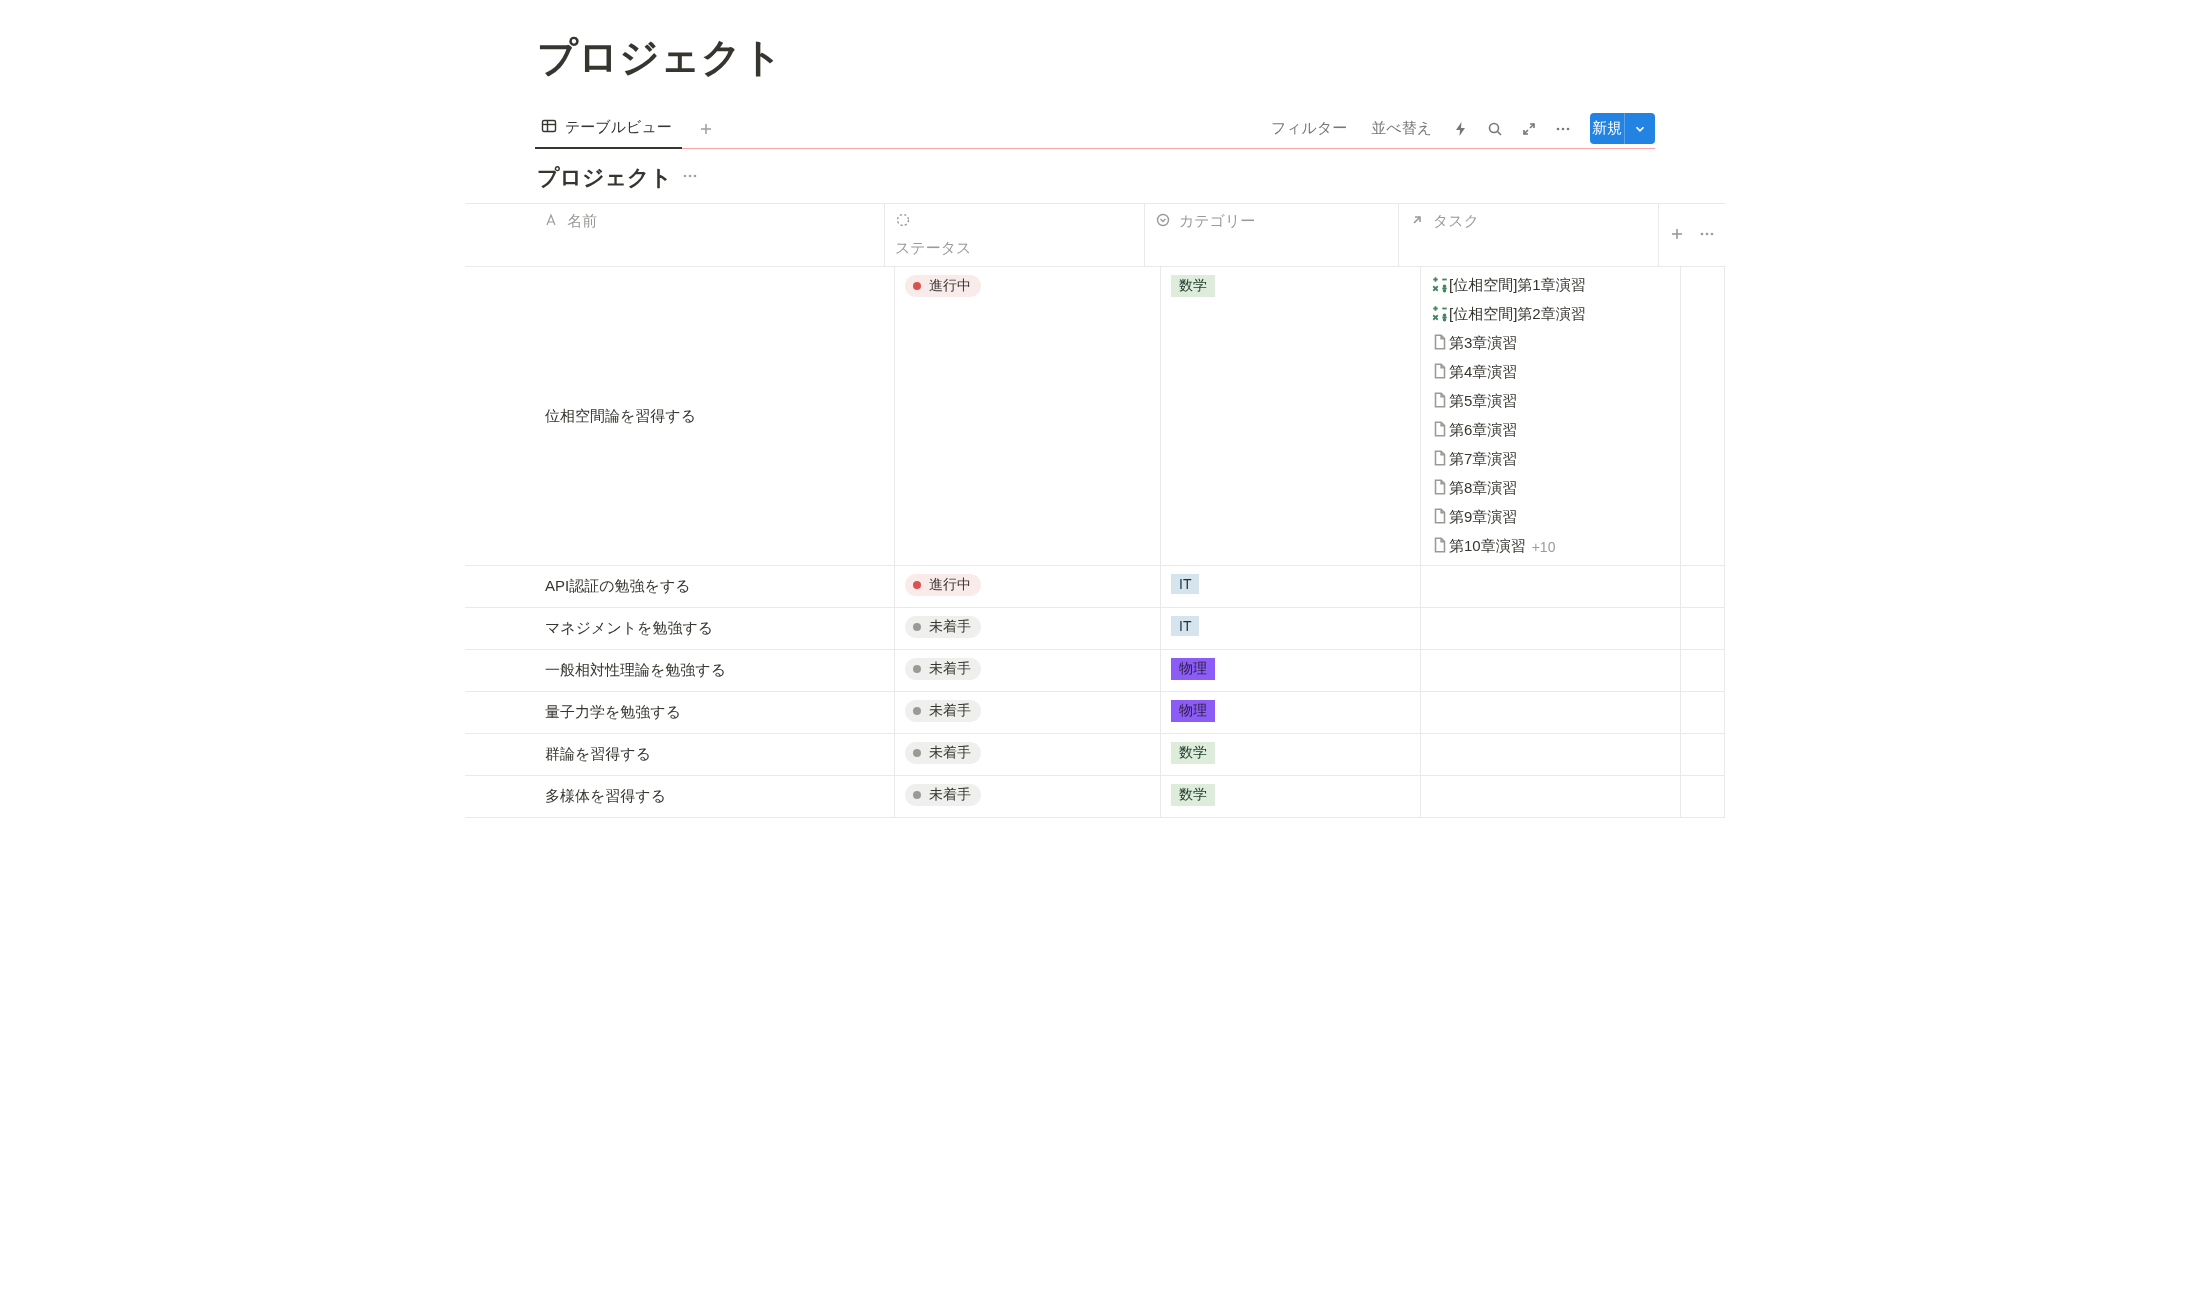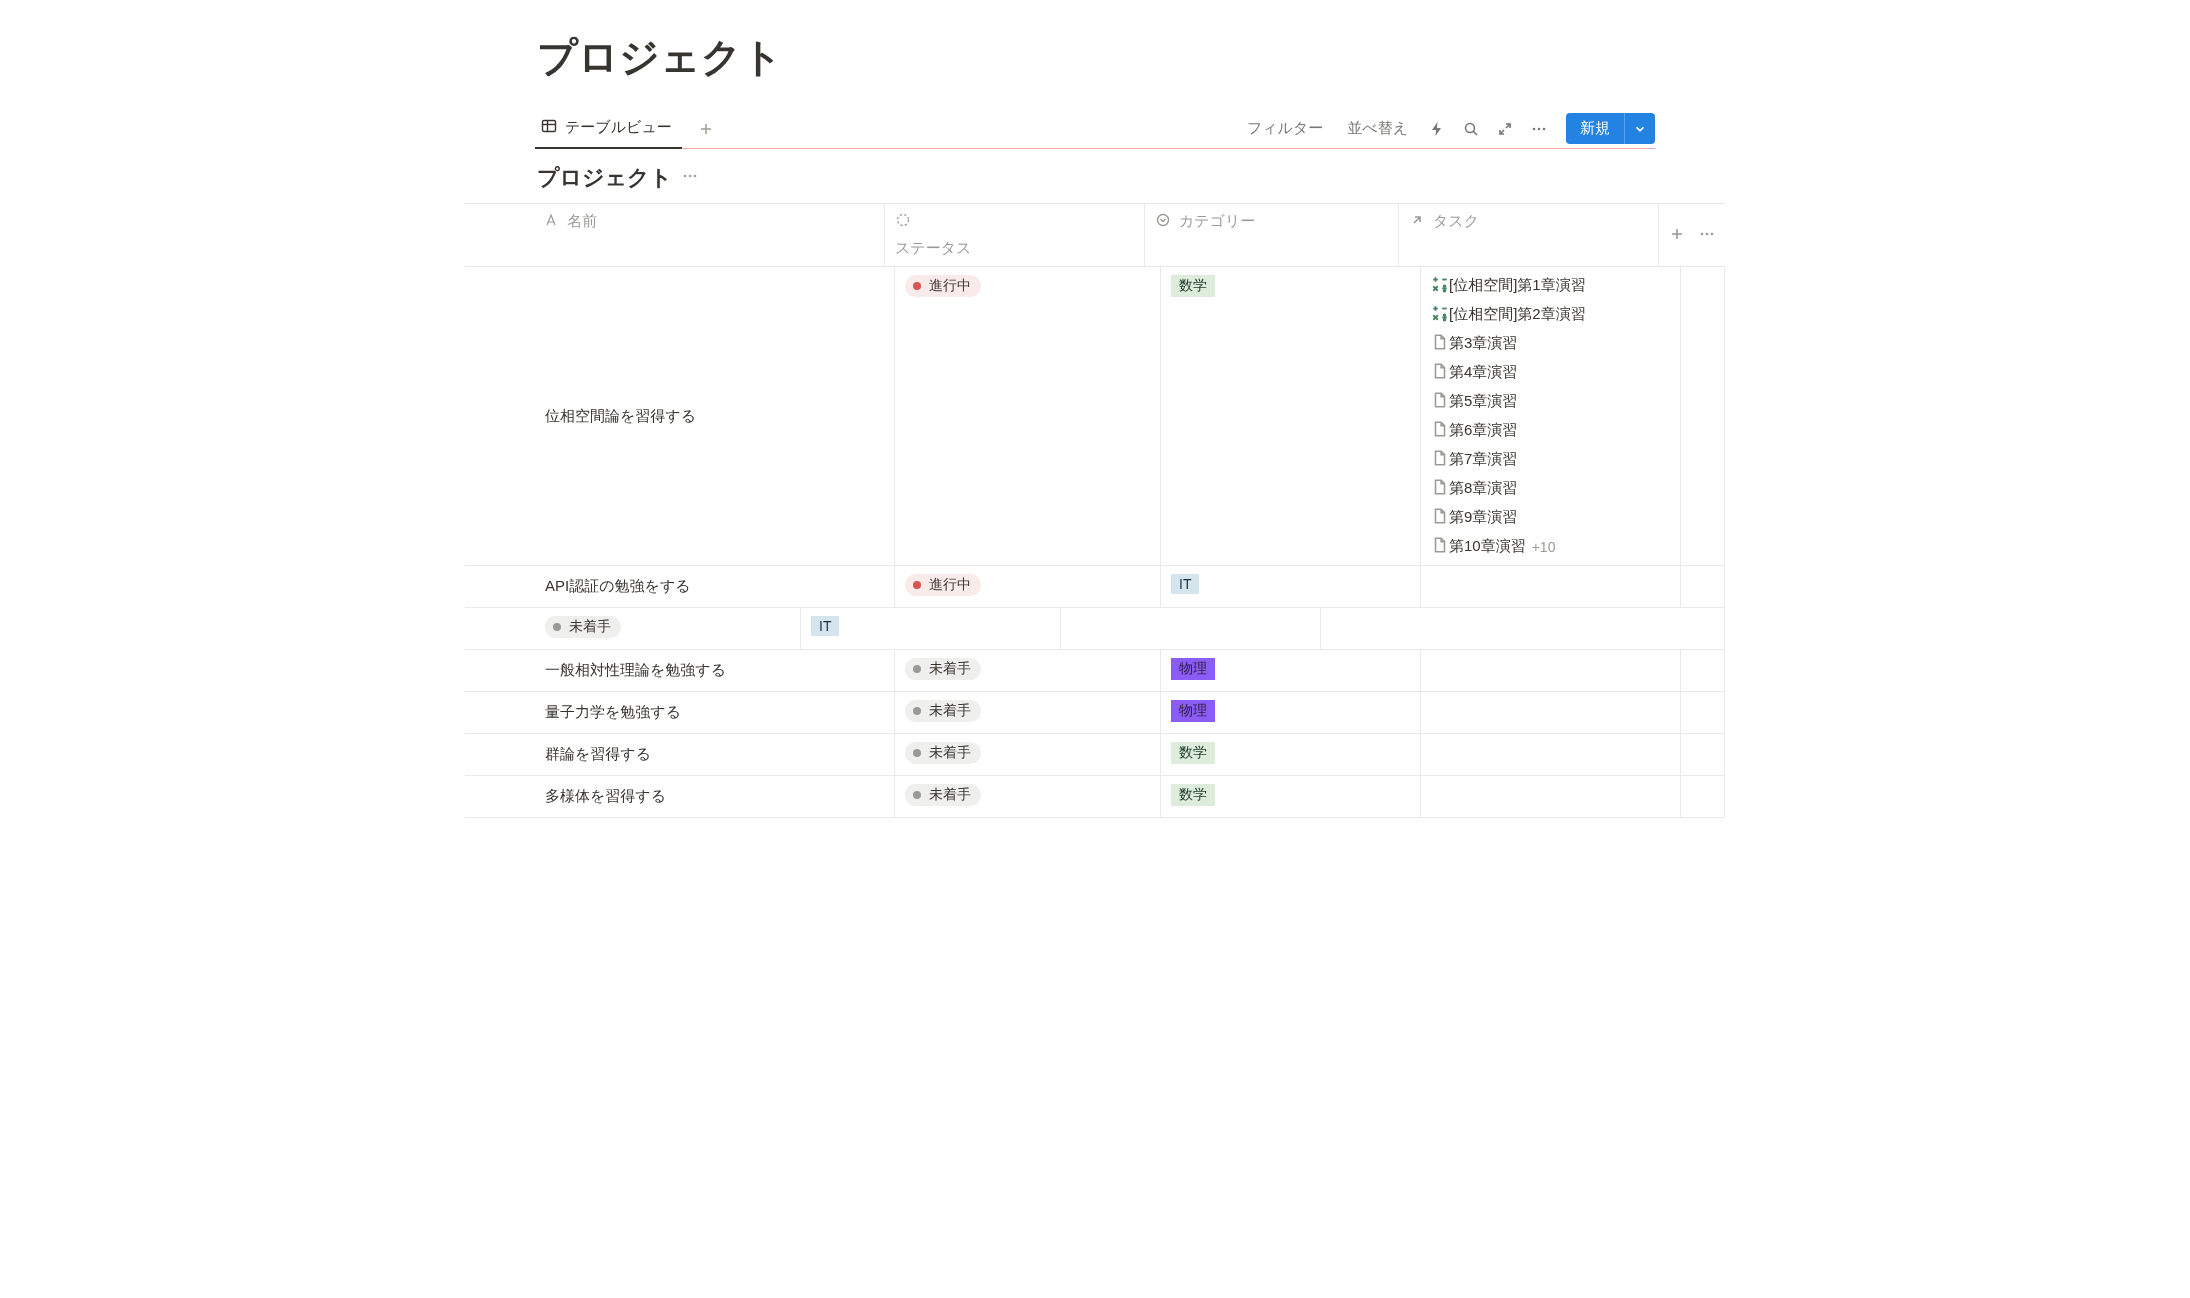--- a/index.html
+++ b/index.html
@@ -78,21 +78,21 @@
   }
   .new-button-group {
     display: flex;
     margin-left: 8px;
   }
   .new-button {
     background: #2383e2;
     color: #fff;
     font-size: 15px;
     font-weight: 500;
-    padding: 6px 14px;
+    padding: 6px 2px;
     border-radius: 4px 0 0 4px;
     cursor: pointer;
     display: flex; align-items: center;
   }
   .new-button-dd {
     background: #2383e2;
     color: #fff;
     padding: 6px 8px;
     border-radius: 0 4px 4px 0;
     border-left: 1px solid rgba(255,255,255,.25);
@@ -483,20 +483,23 @@
             </span>
           </div>
           <div class="cell cell-category">
             <span class="cat-pill cat-it">IT</span>
           </div>
           <div class="cell cell-tasks"></div>
           <div class="cell cell-trail"></div>
         </div>
         <div class="table-row">
           <div class="cell cell-lead"></div>
+          <div class="cell cell-name">
+            <span>マネジメントを勉強する</span>
+          </div>
           <div class="cell cell-status">
             <span class="status-pill status-not-started">
               <span class="status-dot"></span>
               <span>未着手</span>
             </span>
           </div>
           <div class="cell cell-category">
             <span class="cat-pill cat-it">IT</span>
           </div>
           <div class="cell cell-tasks"></div>

